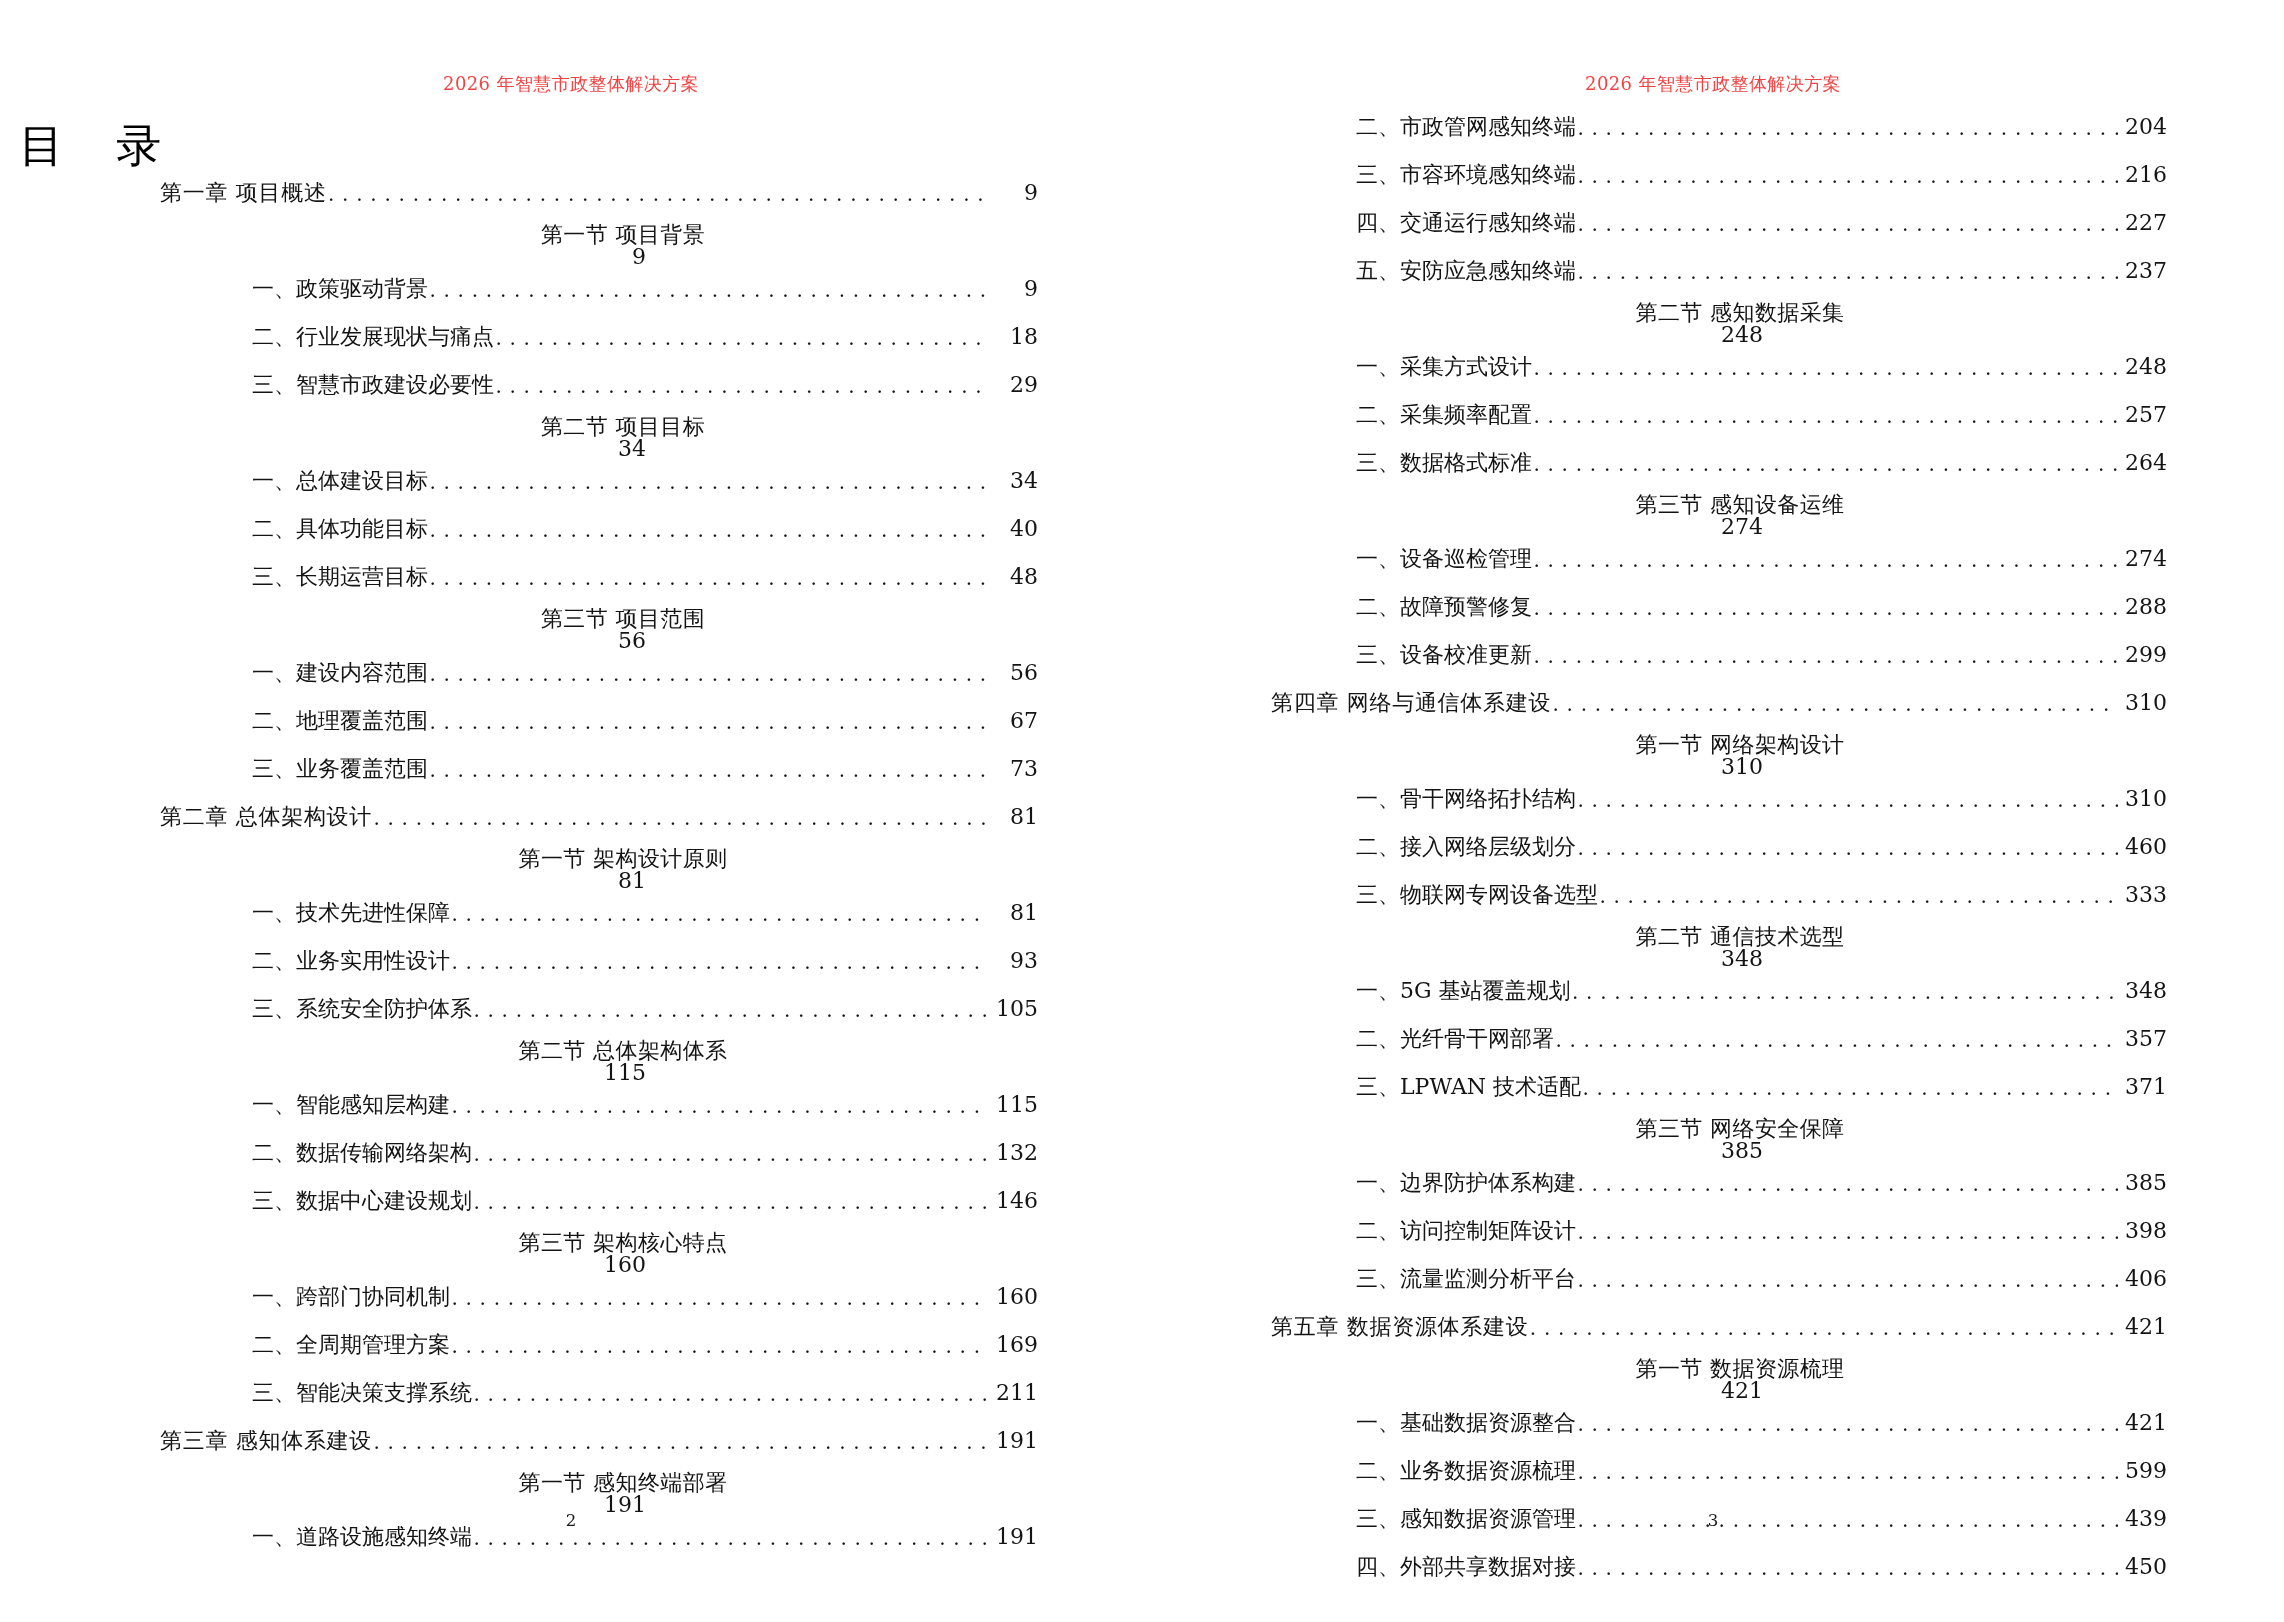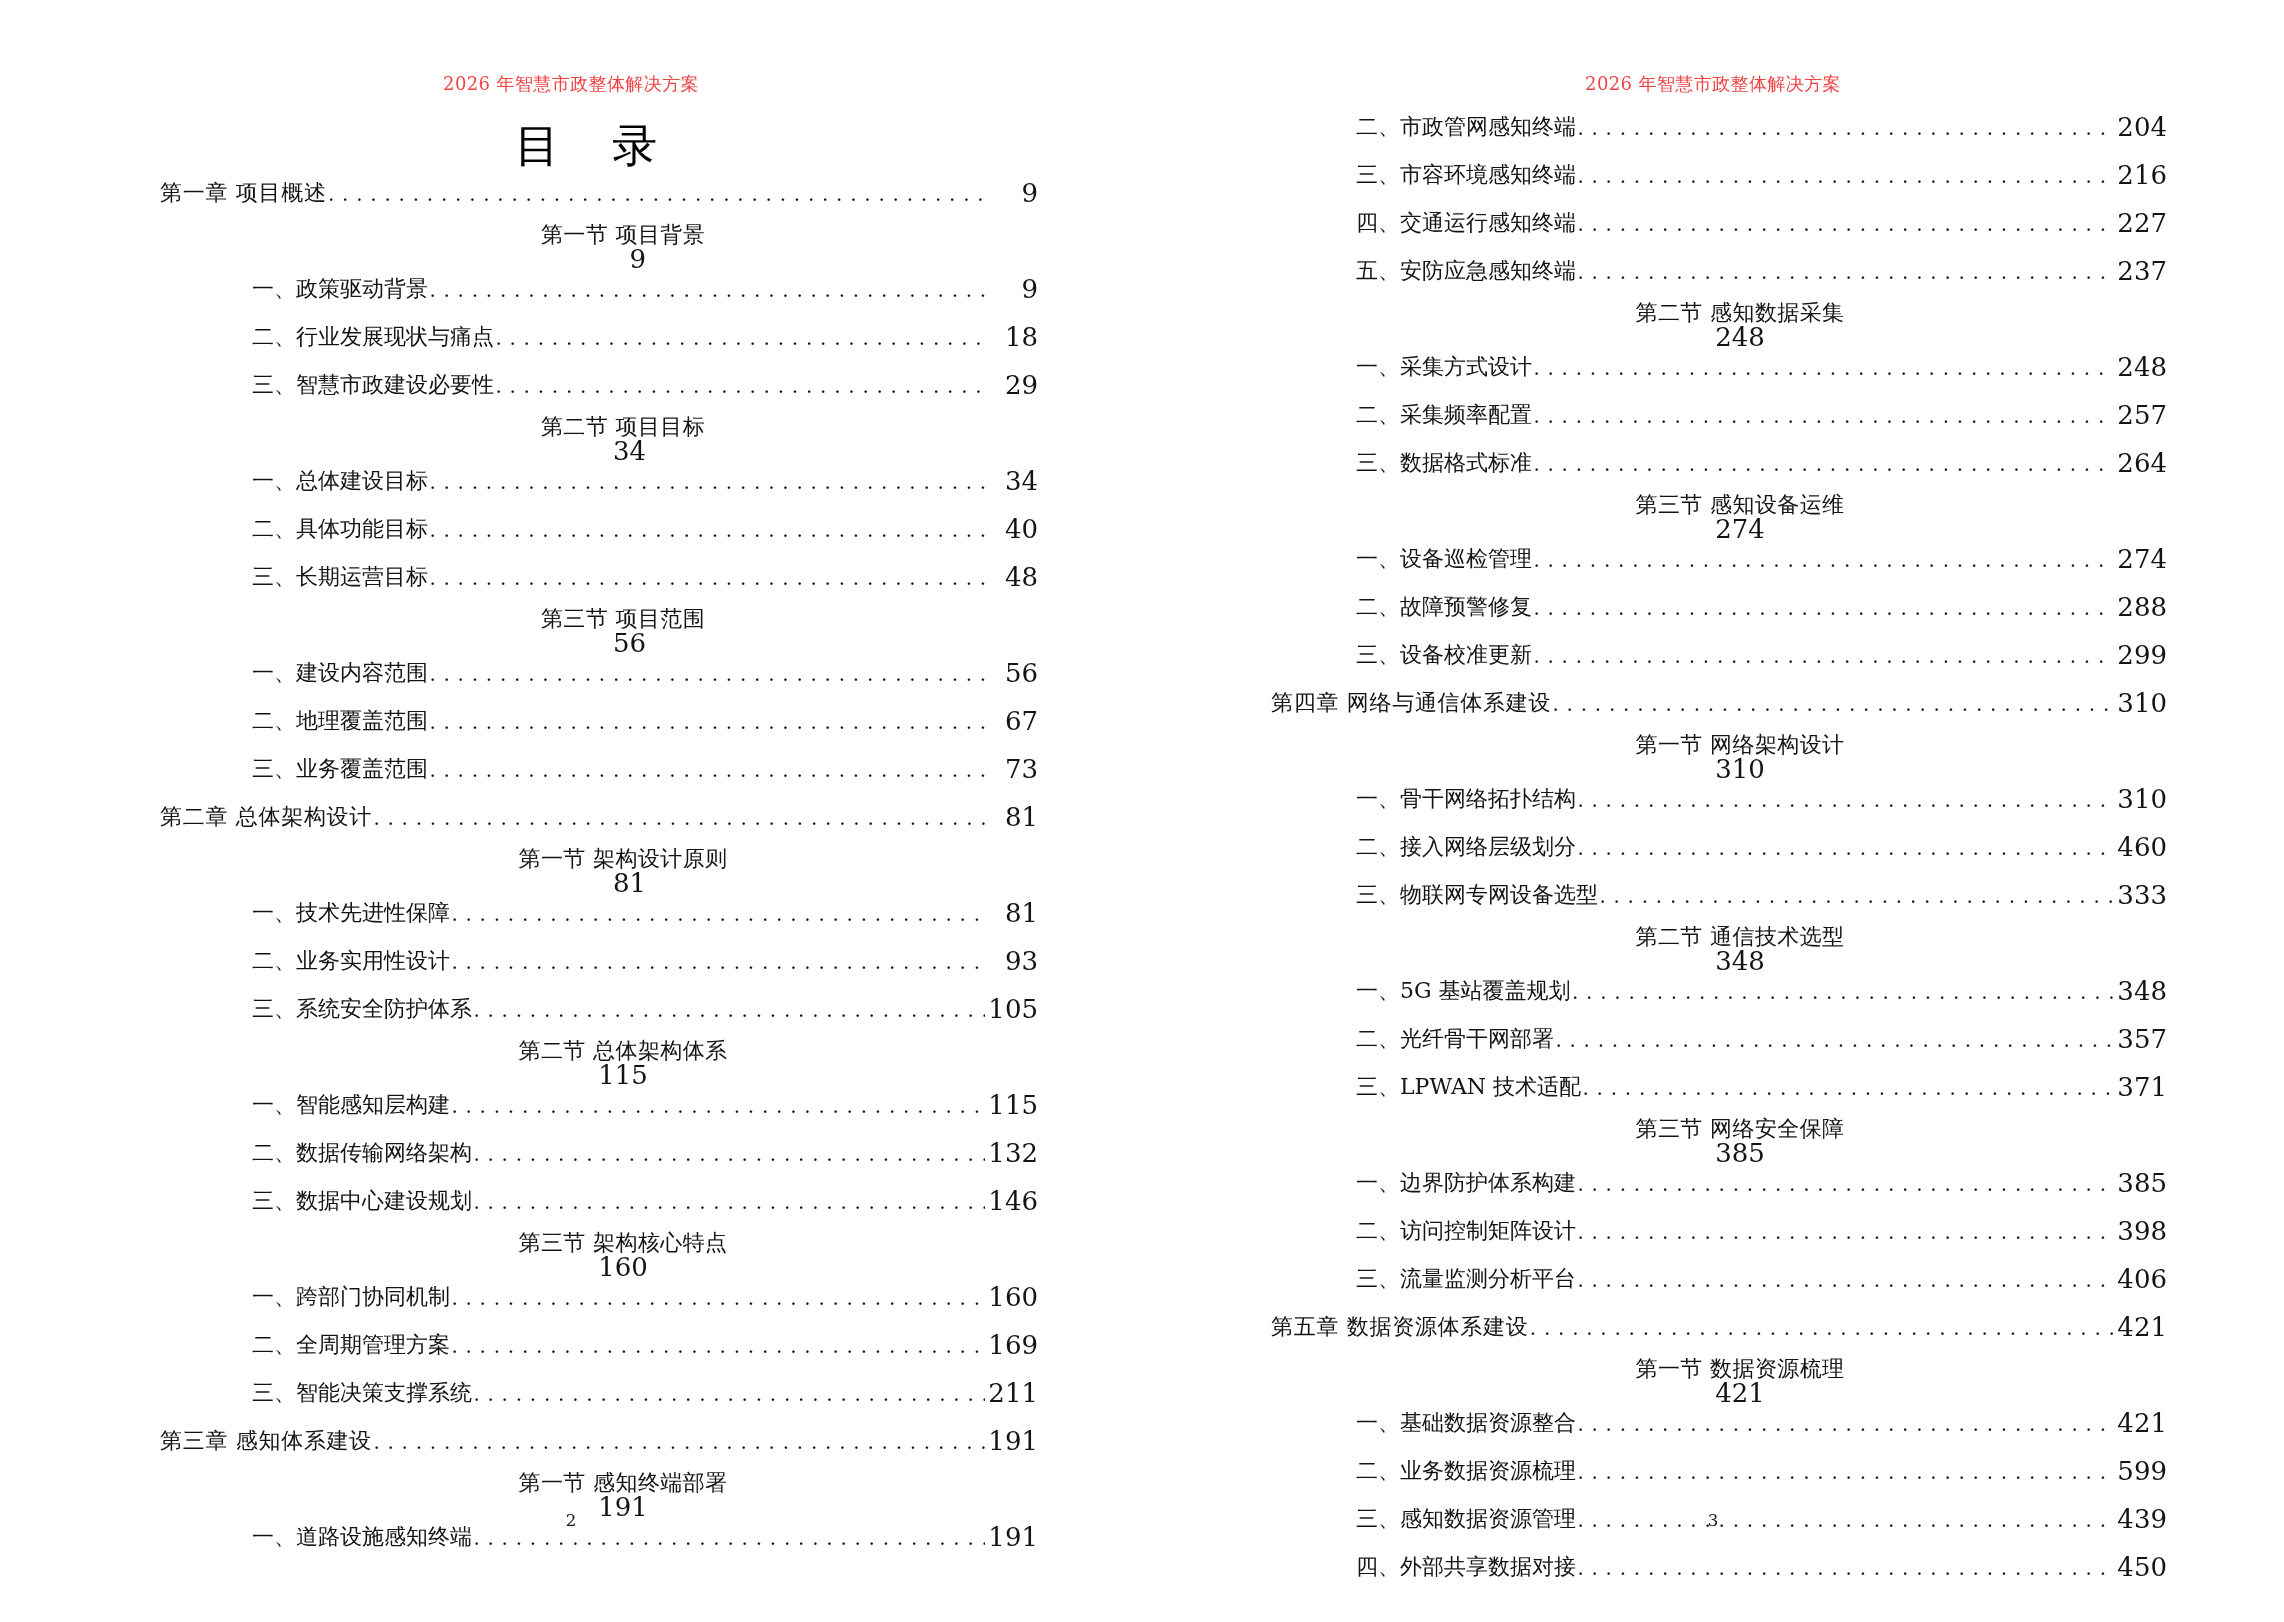--- a/index.html
+++ b/index.html
@@ -44,23 +44,22 @@
     bottom: 93px;
     left: 0;
     width: 100%;
     text-align: center;
     font-size: 16.6px;
     color: #1a1a1a;
   }
   .toc-title {
     position: absolute;
     top: 116px;
-    left: 15px;
+    left: 0;
     width: 100%;
-    text-align: center;
     font-size: 45px;
     font-weight: 400;
     letter-spacing: 19px;
     text-indent: 19px;
     color: #000000;
     font-family: "DejaVu Serif", "Liberation Serif", serif;
   }
   .toc-list {
     position: absolute;
     left: 0;
@@ -103,21 +102,21 @@
     bottom: 0;
     white-space: nowrap;
     letter-spacing: 0.7px;
     font-size: 20px;
     color: #141414;
   }
   .toc-entry .page-num {
     flex: 0 0 auto;
     min-width: 46px;
     text-align: right;
-    font-size: 26px;
+    font-size: 22px;
     color: #141414;
     font-family: "DejaVu Serif", "Liberation Serif", serif;
   }
 
   
   .lvl-1 { padding-left: 160px; font-weight: 400; }
   .lvl-2 { padding-left: 208px; flex-direction: column; }
   .lvl-3 { padding-left: 252px; }
 
   .page-right .lvl-1 { padding-left: 129px; }

